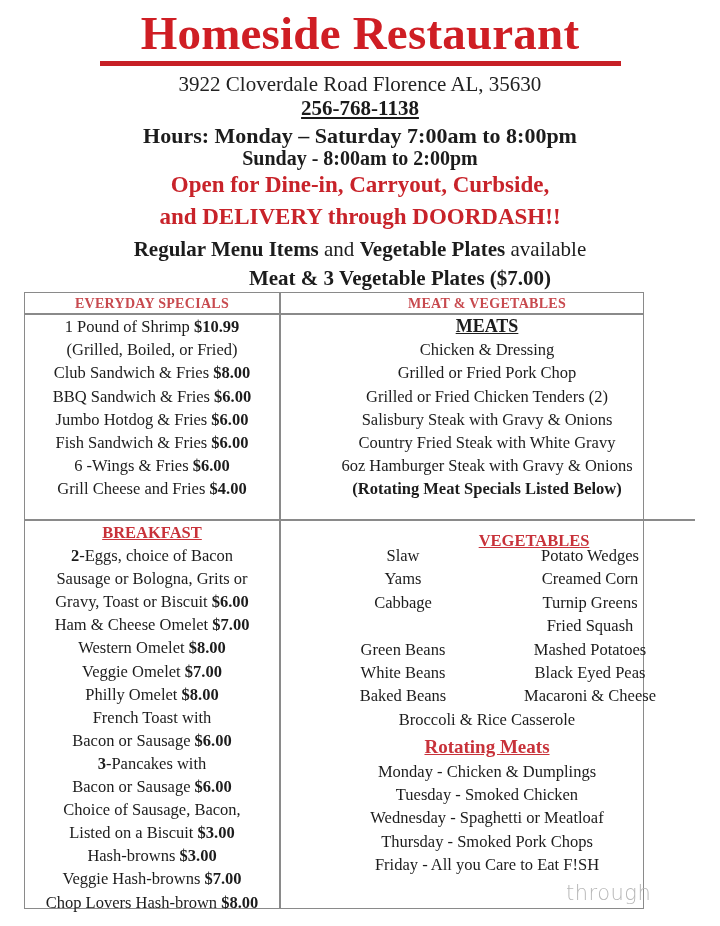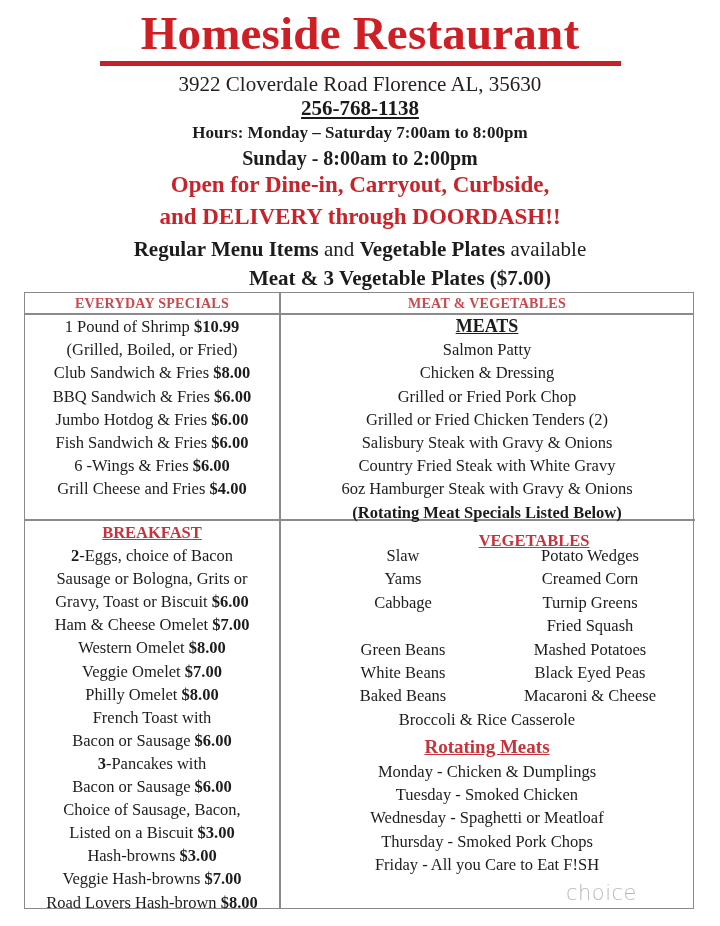--- a/index.html
+++ b/index.html
@@ -2,29 +2,29 @@
 <html><head>
 <meta charset="utf-8">
 <style>
   html,body{margin:0;padding:0;background:#fff;}
   body{width:720px;height:926px;position:relative;overflow:hidden;font-family:"Liberation Serif","DejaVu Serif",serif;color:#1c1c1c;}
   .center{position:absolute;left:0;width:720px;text-align:center;white-space:nowrap;}
   .title{top:6px;font-size:47px;font-weight:bold;color:#cf1e24;letter-spacing:0.2px;}
   .title-bar{position:absolute;top:61px;left:100px;width:521px;height:5px;background:#c72026;}
   .addr{top:72px;font-size:21px;color:#222;}
   .phone{top:96px;font-size:21px;font-weight:bold;text-decoration:underline;color:#1a1a1a;}
-  .hours1{top:123px;font-size:17px;font-weight:bold;}
+  .hours1{top:123px;font-size:22px;font-weight:bold;}
   .hours2{top:147px;font-size:20px;font-weight:bold;}
   .open1{top:172px;font-size:23px;font-weight:bold;color:#c8232a;}
   .open2{top:204px;font-size:23px;font-weight:bold;color:#c8232a;}
   .regular{top:237px;font-size:21px;}
   .regular b{font-weight:bold;}
   .meat3{top:266px;font-size:21px;font-weight:bold;padding-left:40px;}
 
-  .table{position:absolute;left:24px;top:292px;width:670px;height:617px;border:1.5px solid #8a8a8a;box-sizing:border-box;font-family:Liberation Serif, serif;}
+  .table{position:absolute;left:24px;top:292px;width:620px;height:617px;border:1.5px solid #8a8a8a;box-sizing:border-box;font-family:Liberation Serif, serif;}
   .vdiv{position:absolute;left:254px;top:0;width:1.5px;height:100%;background:#8a8a8a;}
   .hdiv-top{position:absolute;left:0;top:20px;width:100%;height:1.5px;background:#8a8a8a;}
   .hdiv-mid{position:absolute;left:0;top:226px;width:100%;height:1.5px;background:#8a8a8a;}
 
   .col-hdr{position:absolute;top:1px;height:19px;line-height:19px;text-align:center;font-size:14px;font-weight:bold;color:#c84a4f;letter-spacing:0.3px;}
   .list{position:absolute;text-align:center;font-size:16.5px;line-height:23.2px;white-space:nowrap;}
   .list div b{font-weight:bold;}
   .sec-title{font-weight:bold;color:#c8323a;text-decoration:underline;}
   .meats-title{font-weight:bold;text-decoration:underline;font-size:18px;}
   .veg-grid{position:absolute;left:254px;width:416px;font-size:16.5px;line-height:23.4px;white-space:nowrap;}
@@ -65,21 +65,20 @@
       <div><span>BBQ Sandwich &amp; Fries </span><b>$6.00</b></div>
       <div><span>Jumbo Hotdog &amp; Fries </span><b>$6.00</b></div>
       <div><span>Fish Sandwich &amp; Fries </span><b>$6.00</b></div>
       <div><span>6 -Wings &amp; Fries </span><b>$6.00</b></div>
       <div><span>Grill Cheese and Fries </span><b>$4.00</b></div>
     </div>
 
   <div class="list" style="left:255px;width:414px;top:22px;">
     <div class="meats-title">MEATS</div>
     <div id="meats">
-        <div>Salmon Patty</div>
         <div>Chicken &amp; Dressing</div>
         <div>Grilled or Fried Pork Chop</div>
         <div>Grilled or Fried Chicken Tenders (2)</div>
         <div>Salisbury Steak with Gravy &amp; Onions</div>
         <div>Country Fried Steak with White Gravy</div>
         <div>6oz Hamburger Steak with Gravy &amp; Onions</div>
       </div>
     <div style="font-weight:bold;">(Rotating Meat Specials Listed Below)</div>
   </div>
 
@@ -94,21 +93,21 @@
         <div><span>Veggie Omelet </span><b>$7.00</b></div>
         <div><span>Philly Omelet </span><b>$8.00</b></div>
         <div><span>French Toast with</span></div>
         <div><span>Bacon or Sausage </span><b>$6.00</b></div>
         <div><b>3</b><span>-Pancakes with</span></div>
         <div><span>Bacon or Sausage </span><b>$6.00</b></div>
         <div><span>Choice of Sausage, Bacon,</span></div>
         <div><span>Listed on a Biscuit </span><b>$3.00</b></div>
         <div><span>Hash-browns </span><b>$3.00</b></div>
         <div><span>Veggie Hash-browns </span><b>$7.00</b></div>
-        <div><span>Road Lovers Hash-brown </span><b>$8.00</b></div>
+        <div><span>Chop Lovers Hash-brown </span><b>$8.00</b></div>
       </div>
   </div>
 
   <div class="list" style="left:255px;width:414px;top:236px;margin-left:47px;">
     <div class="sec-title">VEGETABLES</div>
   </div>
   <div class="veg-grid" id="vegrows" style="top:251px;">
       <div class="veg-row">
         <span class="veg-l">Slaw</span>
         <span class="veg-r">Potato Wedges</span>
@@ -146,13 +145,13 @@
     <div id="rotating">
         <div>Monday - Chicken &amp; Dumplings</div>
         <div>Tuesday - Smoked Chicken</div>
         <div>Wednesday - Spaghetti or Meatloaf</div>
         <div>Thursday - Smoked Pork Chops</div>
         <div>Friday - All you Care to Eat F!SH</div>
       </div>
   </div>
 </div>
 
-<div class="watermark">choice</div>
+<div class="watermark">through</div>
 
 </body></html>

